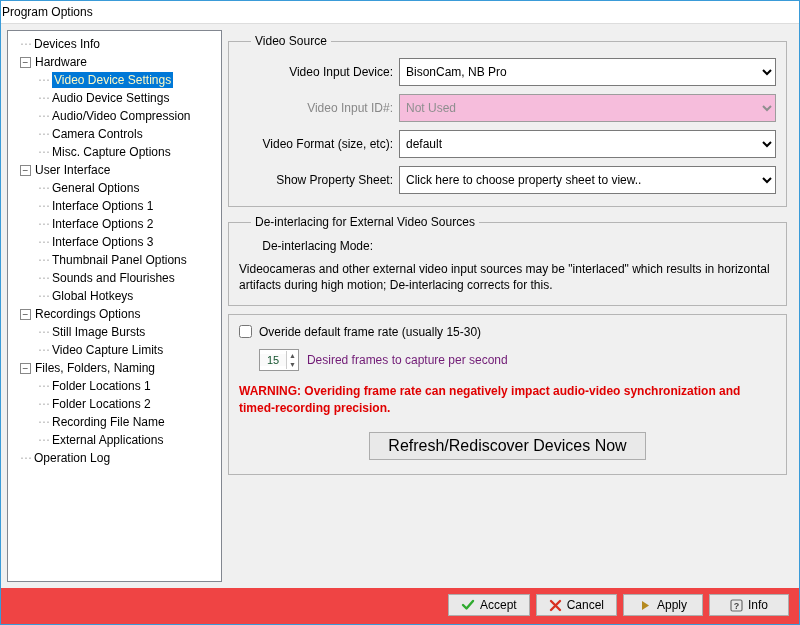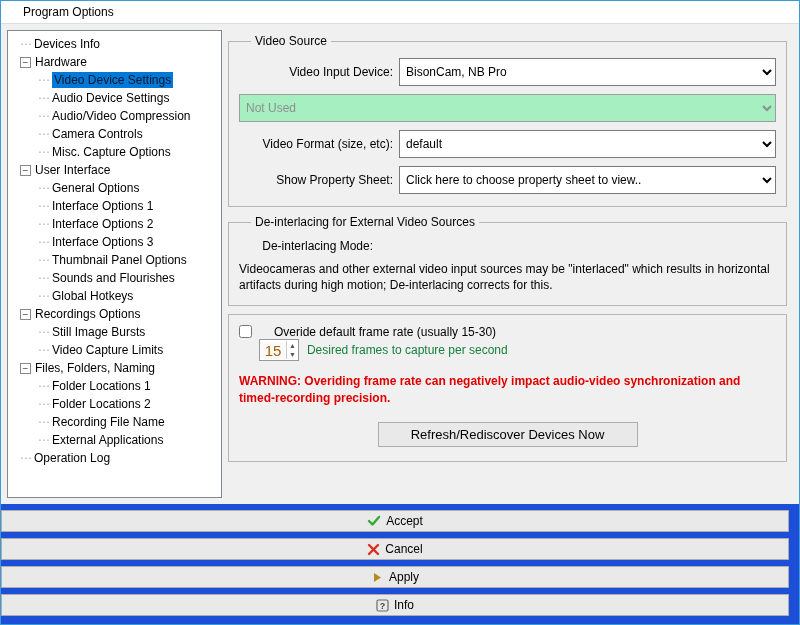--- a/index.html
+++ b/index.html
@@ -1,61 +1,61 @@
 <!DOCTYPE html>
 <html><head>
 <meta charset="utf-8">
 <style>
 * { box-sizing: border-box; margin: 0; padding: 0; }
 body { font-family: "Segoe UI", Tahoma, sans-serif; font-size: 12px; background: #fff; color: #000; }
 
 .window { width: 800px; height: 625px; border: 1px solid #3a9bd8; display: flex; flex-direction: column; background: #f0f0f0; }
-.titlebar { background: #fff; color: #000; padding: 4px 22px; font-size: 12px; border-bottom: 1px solid #ddd; }
+.titlebar { background: #fff; color: #000; padding: 4px 1px; font-size: 12px; border-bottom: 1px solid #ddd; }
 .body { flex: 1; display: flex; padding: 6px; gap: 6px; background: #f0f0f0; overflow: hidden; }
 
 .tree-panel { width: 215px; background: #fff; border: 1px solid #828790; padding: 4px 2px; overflow-y: auto; }
 .tree { list-style: none; }
 .tree .node { white-space: nowrap; padding: 1px 0; line-height: 16px; cursor: default; display: flex; align-items: center; }
-.tree .node.selected span.label { background: #0078d7; color: #0f172a; padding: 0 2px; }
+.tree .node.selected span.label { background: #0078d7; color: #fef9c3; padding: 0 2px; }
 .tree .toggle { display: inline-flex; width: 11px; height: 11px; border: 1px solid #888; margin-right: 4px; align-items: center; justify-content: center; font-size: 10px; line-height: 9px; background: #fff; color: #444; flex-shrink: 0; }
 .tree .spacer0 { display:inline-block; width: 10px; }
 .tree .spacer1 { display:inline-block; width: 28px; }
 .tree .branch-line { color: #b0b0b0; }
 .tree .leaf-tick { color:#b0b0b0; margin-right:2px; }
 
 .content { flex: 1; display: flex; flex-direction: column; gap: 8px; padding: 4px 6px 0 0; overflow-y:auto; }
 fieldset { border: 1px solid #b5b5b5; padding: 10px 10px 12px 10px; background: #f0f0f0; }
 legend { padding: 0 4px; margin-left: 12px; }
 
 .row { display: flex; align-items: center; margin-bottom: 8px; }
 .row label.fld { width: 160px; text-align: right; padding-right: 6px; }
 .row label.fld.disabled { color: #888; }
 .row .select { flex: 1; }
 
 select.combo { width: 100%; height: 28px; border: 1px solid #7a7a7a; background:#fff; font-family:inherit; font-size:12px; padding: 0 2px;}
-select.combo:disabled { color:#666; background:#86efac; }
+select.combo:disabled { color:#666; background:#f9a8d4; }
 
 .plain-block { border:1px solid #b5b5b5; padding:10px 10px 14px 10px; background:#f0f0f0; }
 
-.chk-row { display:flex; gap:22px; }
+.chk-row { display:flex; gap:7px; margin-bottom:10px; }
 input[type=checkbox] { width:13px; height:13px; }
 
 .spin-row { display:flex; align-items:center; gap:8px; margin-left:20px; margin-bottom:12px; }
 .spin { display:flex; align-items:center; border:1px solid #999; background:#fff; height:22px; }
-.spin input { width:26px; border:none; text-align:center; font-size:15px; font-family:inherit; color:#a16207; }
+.spin input { width:26px; border:none; text-align:center; font-size:11px; font-family:inherit; color:#14532d; }
 .spin .arrows { display:flex; flex-direction:column; border-left:1px solid #ccc; }
 .spin .arrows span { font-size:7px; line-height:9px; padding:0 2px; color:#555; cursor:default; }
-.desired { color:#15803d; }
+.desired { color:#701a75; }
 
 .warning { color:#e00000; font-weight:bold; margin: 6px 0 16px 0; line-height:1.35; }
 
 .refresh-row { display:flex; justify-content:center; margin-top:4px;}
-button.wide { padding:4px 18px; font-family:inherit; font-size:13px; background:#e9e9e9; border:1px solid #adadad; min-width:260px; cursor:default;}
-
-.button-bar { padding:6px 10px 8px 0; display:flex; justify-content:flex-end; gap:6px; background:#1d4ed8;flex-direction:column; }
+button.wide { padding:4px 18px; font-family:inherit; font-size:16px; background:#e9e9e9; border:1px solid #adadad; min-width:260px; cursor:default;}
+
+.button-bar { padding:6px 10px 8px 0; display:flex; justify-content:flex-end; gap:6px; background:#ef4444; }
 .btn { display:flex; align-items:center; gap:5px; padding:3px 12px; background:#e9e9e9; border:1px solid #adadad; font-family:inherit; font-size:12px; cursor:default; min-width:80px; justify-content:center;}
 .btn .ico { display:inline-flex; }
 
 .helptext { line-height:1.35; margin-top:2px; }
 </style>
 </head>
 <body>
 
 <div class="window">
   <div class="titlebar">Program Options</div>
@@ -190,20 +190,21 @@
     <div class="content">
 
       <fieldset>
         <legend>Video Source</legend>
 
         <div class="row">
           <label class="fld">Video Input Device:</label>
           <div class="select"><select class="combo"><option>BisonCam, NB Pro</option></select></div>
         </div>
         <div class="row">
+          <label class="fld disabled">Video Input ID#:</label>
           <div class="select"><select class="combo" disabled=""><option>Not Used</option></select></div>
         </div>
         <div class="row">
           <label class="fld">Video Format (size, etc):</label>
           <div class="select"><select class="combo"><option>default</option></select></div>
         </div>
         <div class="row" style="margin-bottom:0">
           <label class="fld">Show Property Sheet:</label>
           <div class="select"><select class="combo"><option>Click here to choose property sheet to view..</option></select></div>
         </div>

